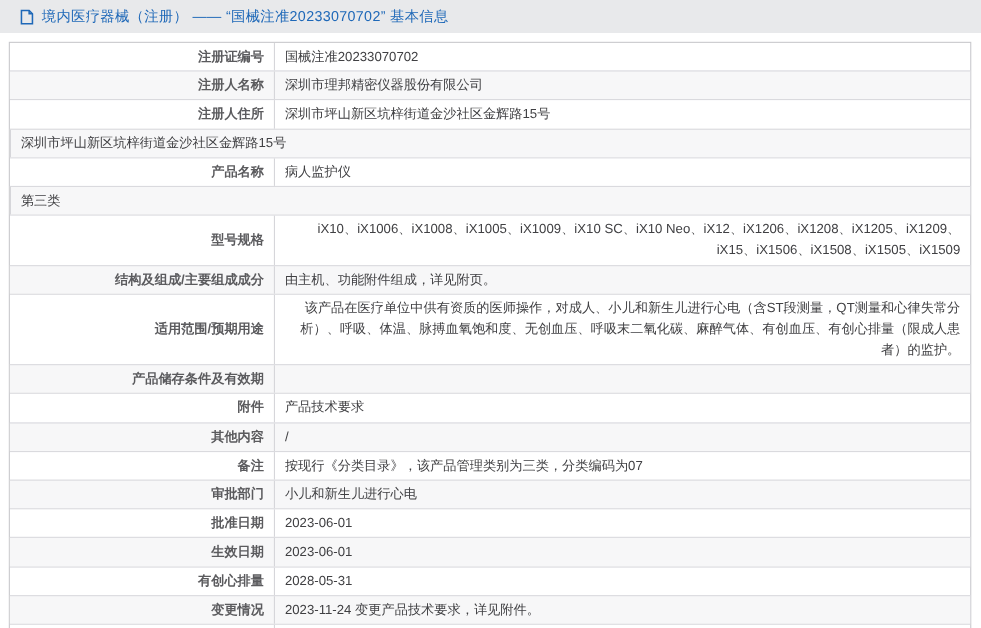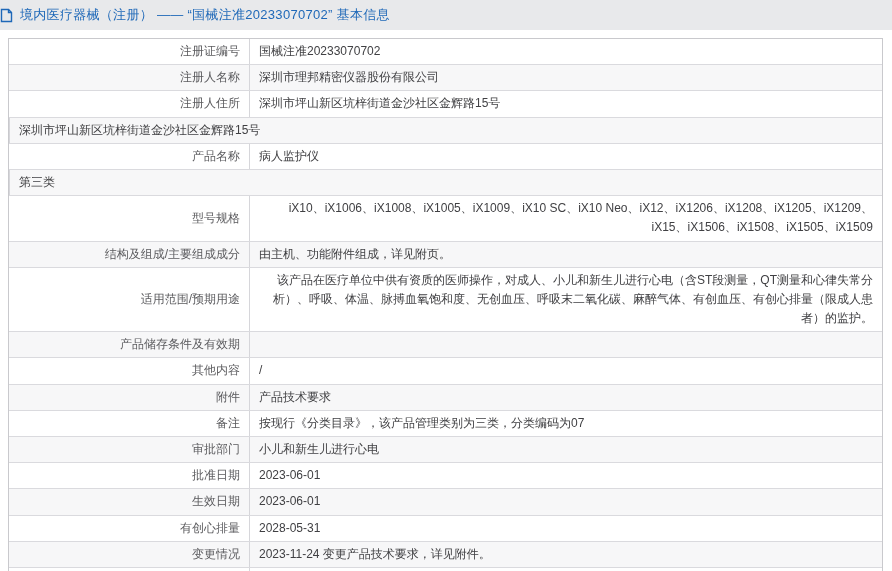--- a/index.html
+++ b/index.html
@@ -6,39 +6,39 @@
   html,body { margin:0; padding:0; }
   body {
     width:892px; height:571px; overflow:hidden;
     background:#ffffff;
     font-family:"Liberation Sans", sans-serif;
     font-size:12px;
   }
   .topbar {
     height:30px; background:#e8e9eb;
     display:flex; align-items:center;
-    padding:0 0; gap:7px;
+    padding:0 18px; gap:7px;
   }
   .topbar .doc-icon { flex:0 0 auto; display:inline-flex; }
   .topbar .page-title {
     color:#1e68b8; font-size:13px; letter-spacing:0.3px;
   }
   .info-table {
     margin:8px; width:875px;
     border:1px solid #c9c9cd;
     background:#ffffff;
   }
   .row { display:flex; border-top:1px solid #dadade; min-height:25px; }
   .row:first-child { border-top:none; }
   .row:nth-child(even) { background:#f7f7f8; }
   .cell { padding:3px 9px; line-height:1.6; }
   .cell.label {
     flex:0 0 240px; width:240px;
     display:flex; align-items:center; justify-content:flex-end;
-    text-align:right; color:#5b5b5e; gap:3px;
+    text-align:right; color:#5b5b5e; gap:3px;font-weight:bold;
   }
   .cell.value {
     flex:1 1 auto;
     border-left:1px solid #d6d6da;
     display:flex; align-items:center;
     color:#404043;
   }
   .cell.value .val-text { display:block;text-align:right; }
   a.detail-link { color:#3f97dd; text-decoration:none; cursor:pointer; }
 </style>
@@ -119,30 +119,30 @@
   </div>
 
   <div class="row">
     <div class="cell label">产品储存条件及有效期</div>
     <div class="cell value">
         <span class="val-text"></span>
       </div>
   </div>
 
   <div class="row">
-    <div class="cell label">其他内容</div>
+    <div class="cell label">附件</div>
     <div class="cell value">
-        <span class="val-text">/</span>
+        <span class="val-text">产品技术要求</span>
       </div>
   </div>
 
   <div class="row">
-    <div class="cell label">附件</div>
+    <div class="cell label">其他内容</div>
     <div class="cell value">
-        <span class="val-text">产品技术要求</span>
+        <span class="val-text">/</span>
       </div>
   </div>
 
   <div class="row">
     <div class="cell label">备注</div>
     <div class="cell value">
         <span class="val-text">按现行《分类目录》，该产品管理类别为三类，分类编码为07</span>
       </div>
   </div>
 

